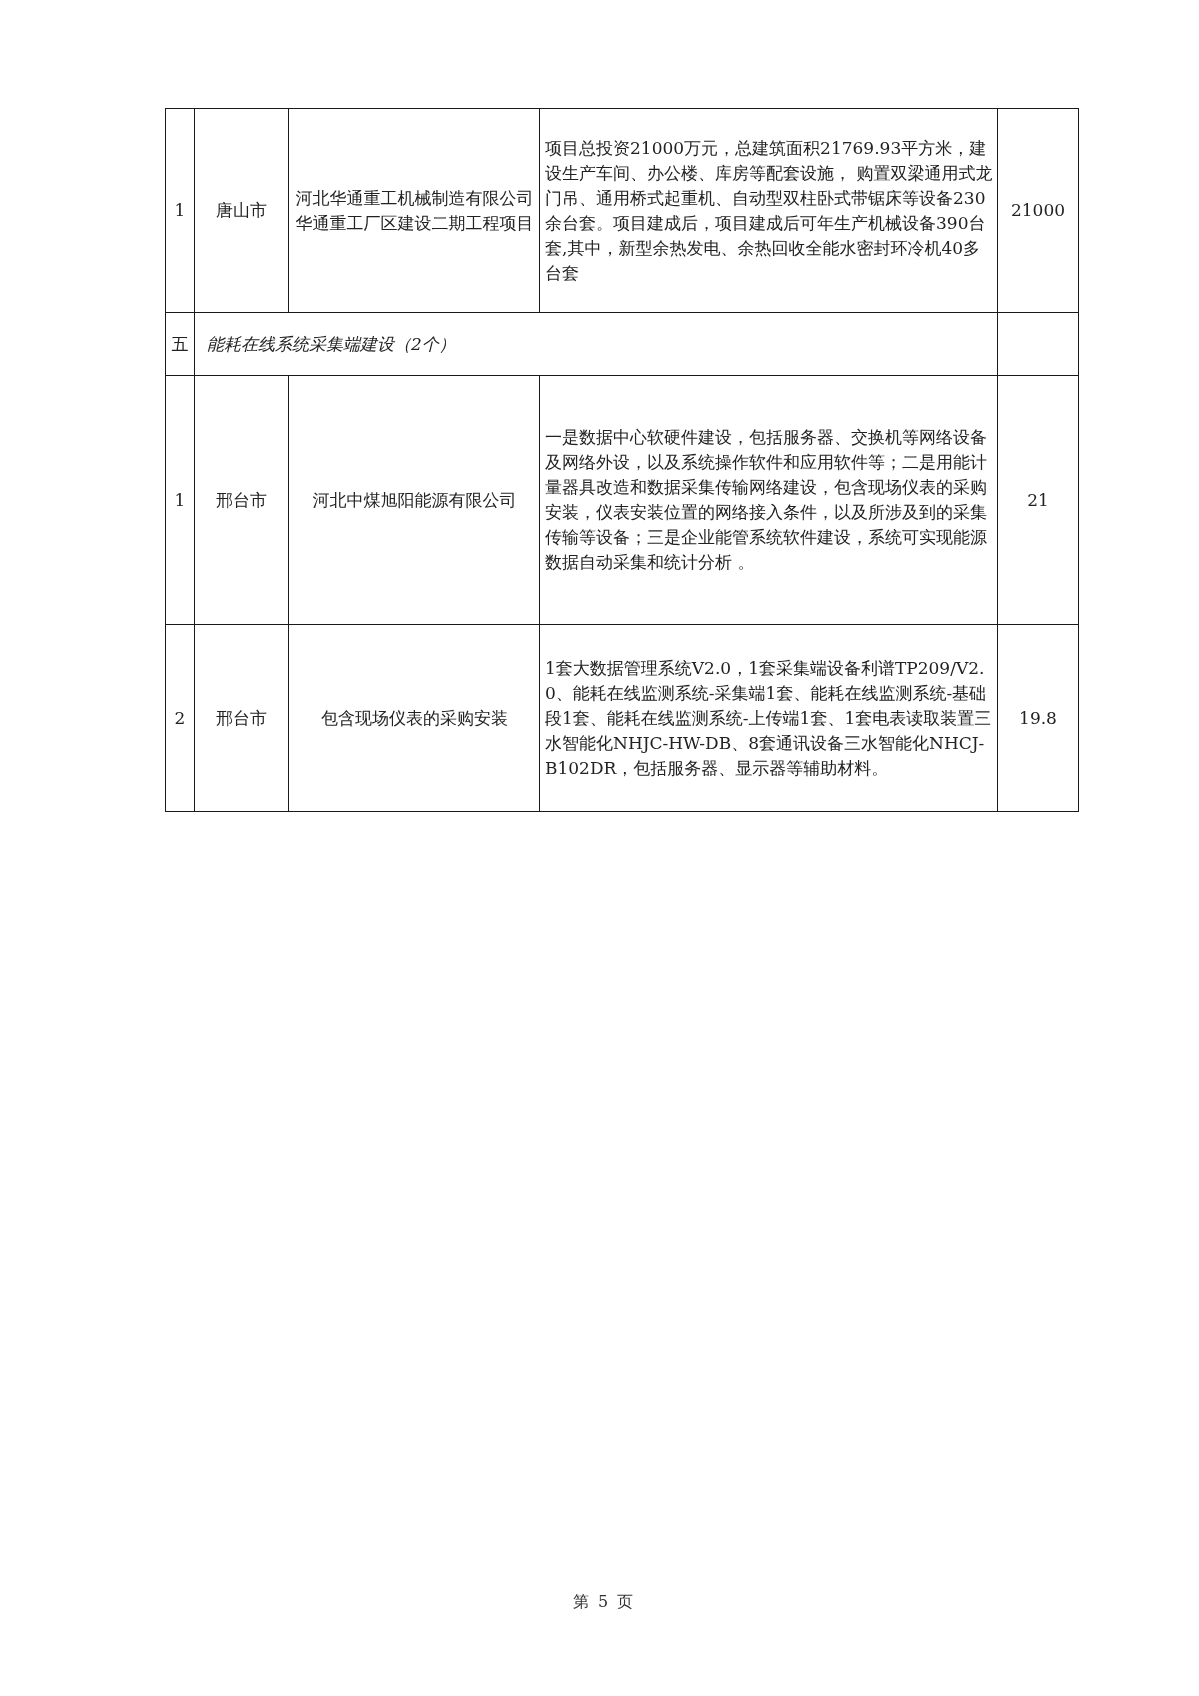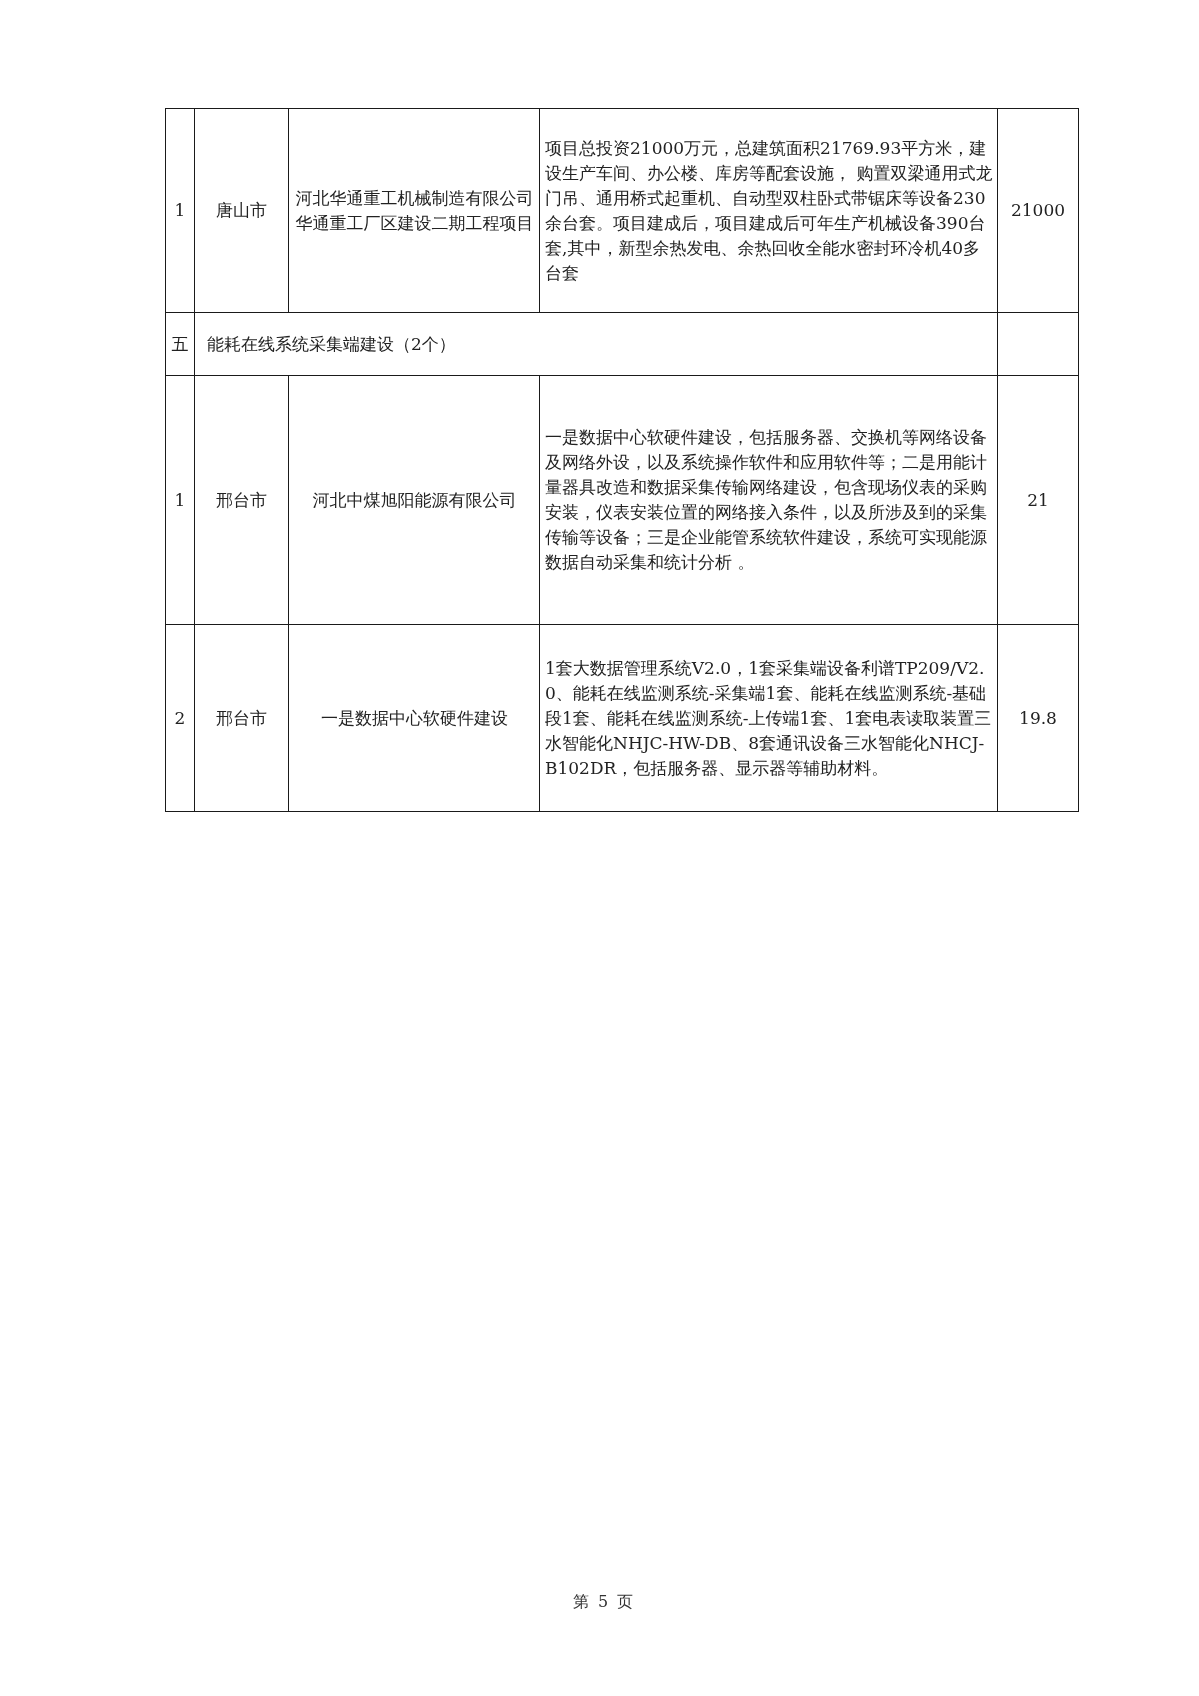--- a/index.html
+++ b/index.html
@@ -38,21 +38,21 @@
     .col-amount { width: 81px; }
     td.c-idx { text-align: center; padding: 0; }
     td.c-city { text-align: center; margin-left: 32px; }
     td.c-name { text-align: center; padding-left: 5px; }
     td.c-desc { text-align: left; padding-left: 5px; padding-right: 4px; margin-top: 39px; }
     td.c-amount { text-align: center; }
     tr.r1 { height: 204px; }
     tr.r-section { height: 63px; }
     tr.r2 { height: 249px; }
     tr.r3 { height: 187px; }
-    td.section-title { padding-left: 12px; }
+    td.section-title { padding-left: 12px; font-style: italic; }
     .page-footer {
       position: absolute;
       top: 1592px;
       left: 4px;
       width: 1199px;
       text-align: center;
       font-size: 16px;
       color: #333333;
       letter-spacing: 1px;
     }
@@ -85,21 +85,21 @@
     <tr class="r2">
       <td class="c-idx">1</td>
       <td class="c-city">邢台市</td>
       <td class="c-name">河北中煤旭阳能源有限公司</td>
       <td class="c-desc">一是数据中心软硬件建设，包括服务器、交换机等网络设备及网络外设，以及系统操作软件和应用软件等；二是用能计量器具改造和数据采集传输网络建设，包含现场仪表的采购安装，仪表安装位置的网络接入条件，以及所涉及到的采集传输等设备；三是企业能管系统软件建设，系统可实现能源数据自动采集和统计分析 。</td>
       <td class="c-amount">21</td>
     </tr>
     <tr class="r3">
       <td class="c-idx">2</td>
       <td class="c-city">邢台市</td>
-      <td class="c-name">一是数据中心软硬件建设</td>
+      <td class="c-name">包含现场仪表的采购安装</td>
       <td class="c-desc">1套大数据管理系统V2.0，1套采集端设备利谱TP209/V2.0、能耗在线监测系统-采集端1套、能耗在线监测系统-基础段1套、能耗在线监测系统-上传端1套、1套电表读取装置三水智能化NHJC-HW-DB、8套通讯设备三水智能化NHCJ-B102DR，包括服务器、显示器等辅助材料。</td>
       <td class="c-amount">19.8</td>
     </tr>
   </tbody>
 </table>
 
 <div class="page-footer">
   <span>第</span><span>5</span><span>页</span>
 </div>
 

